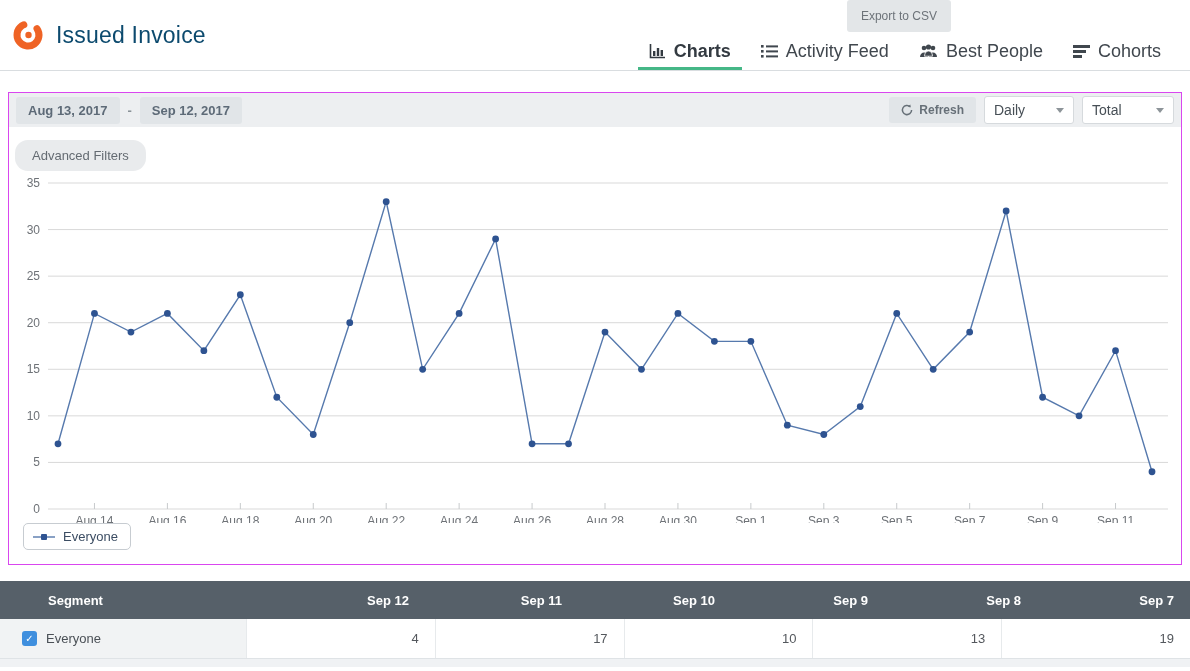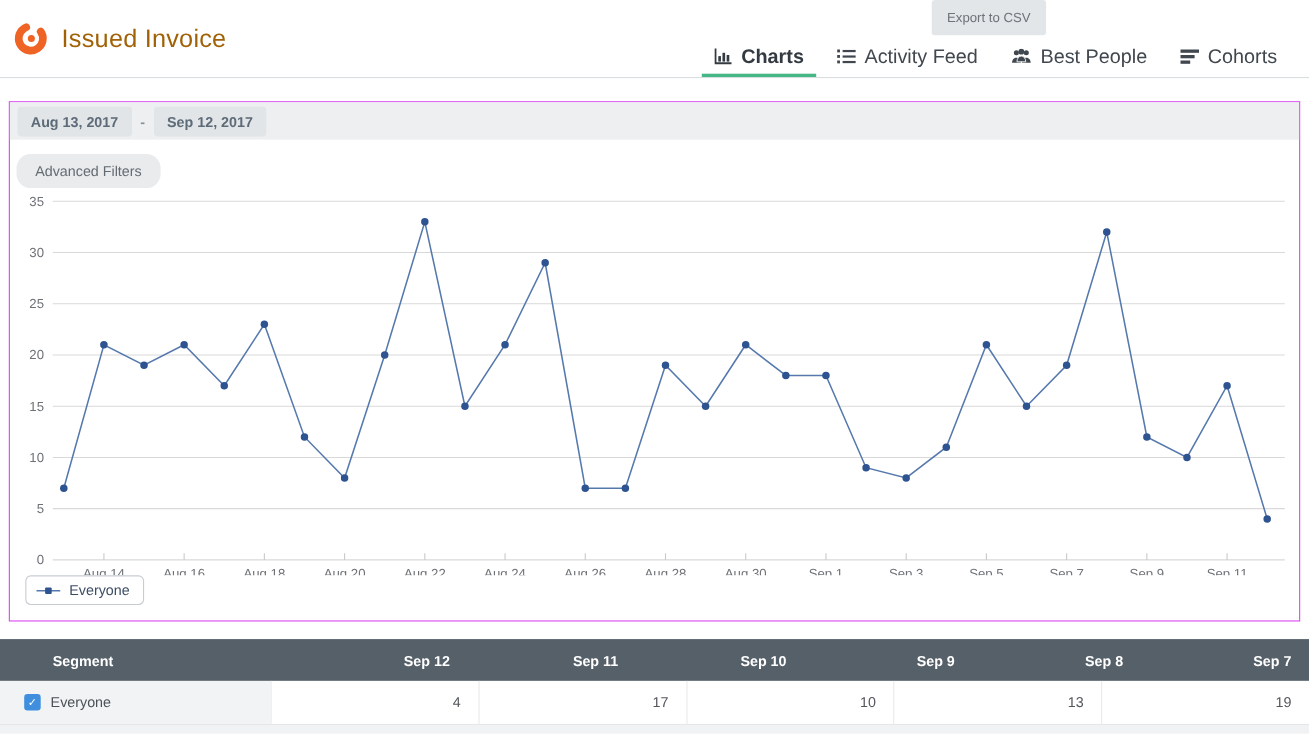--- a/index.html
+++ b/index.html
@@ -10,21 +10,21 @@
     color: #3f4449;
   }
   
   .app-header {
     height: 71px; display: flex; align-items: center;
     padding: 0 14px 0 10px;
     border-bottom: 1px solid #d9dde0;
     position: relative;
   }
   .logo { width: 36px; height: 36px; display: flex; align-items: center; justify-content: center; }
-  .page-title { font-size: 23px; font-weight: 400; color: #a16207; margin-left: 10px; letter-spacing: .2px; }
+  .page-title { font-size: 23px; font-weight: 400; color: #0c4a6e; margin-left: 10px; letter-spacing: .2px; }
   .header-right { margin-left: auto; display: flex; align-items: center; height: 100%; flex-direction: column; }
   .export-btn {
     background: #e3e6e8; border: none; border-radius: 3px;
     color: #6d7379; font-size: 12px; padding: 9px 14px; cursor: pointer;
     font-family: inherit;
   }
   .tabs { display: flex; align-items: stretch; height: 100%; margin-left: 12px; }
   .tab {
     display: flex; align-items: center; gap: 8px;
     padding: 0 15px; position: relative; cursor: pointer;
@@ -174,20 +174,39 @@
     </nav>
   </div>
 </header>
 
 <section class="chart-card">
   <div class="toolbar">
     <div class="toolbar-left">
       <button class="date-btn">Aug 13, 2017</button>
       <span class="date-sep">-</span>
       <button class="date-btn">Sep 12, 2017</button>
+    </div>
+    <div class="toolbar-right">
+      <button class="refresh-btn">
+        <span style="display:inline-flex;">
+          <svg width="12" height="12" viewBox="0 0 12 12" fill="none">
+            <path d="M10.6 6A4.6 4.6 0 1 1 9.2 2.7" stroke="#677078" stroke-width="1.5"></path>
+            <path d="M9.4 0.4 9.6 3.4 6.8 2.4z" fill="#677078"></path>
+          </svg>
+        </span>
+        <span>Refresh</span>
+      </button>
+      <div class="select interval">
+        <span>Daily</span>
+        <span class="chevron"></span>
+      </div>
+      <div class="select metric">
+        <span>Total</span>
+        <span class="chevron"></span>
+      </div>
     </div>
   </div>
 
   <div class="filters-row">
     <button class="adv-filters-btn">Advanced Filters</button>
   </div>
 
   <div class="chart-area">
     <svg id="chart-svg" viewBox="0 0 1172 352">
         <line x1="39" x2="1159" y1="338" y2="338" stroke="#d9d9d9" stroke-width="1"></line>

